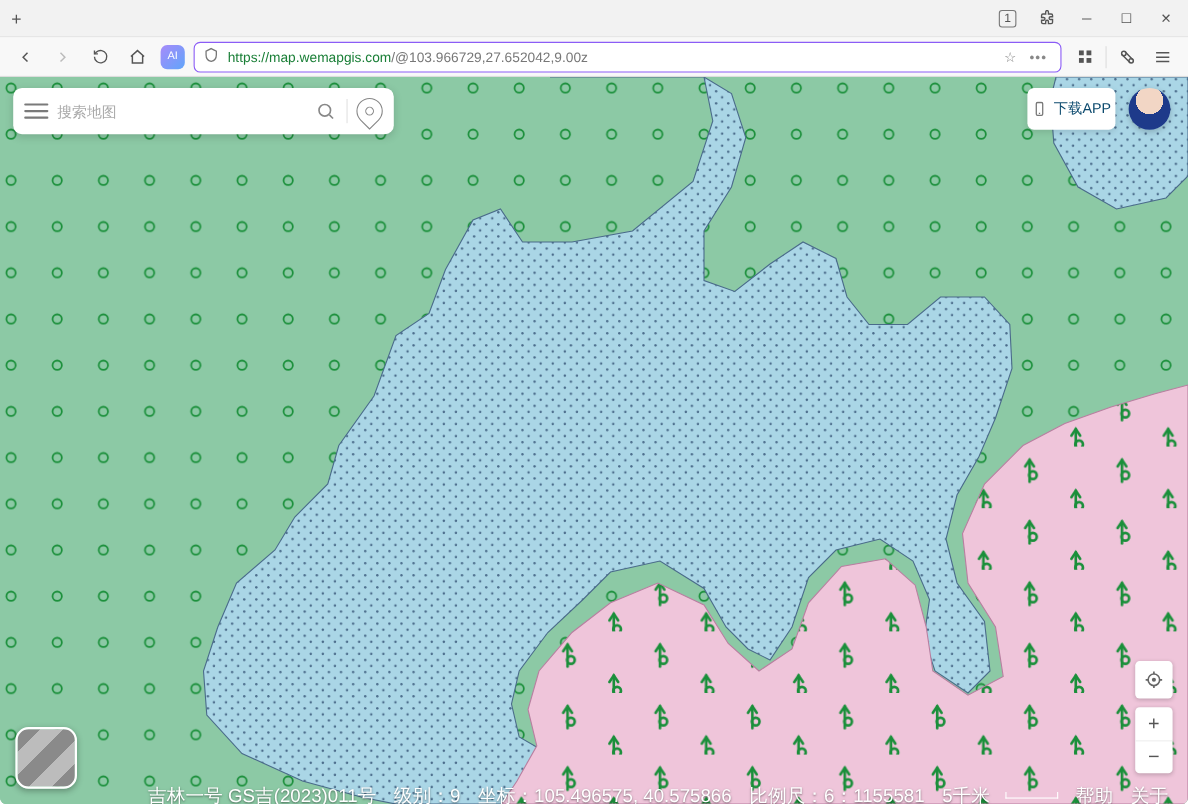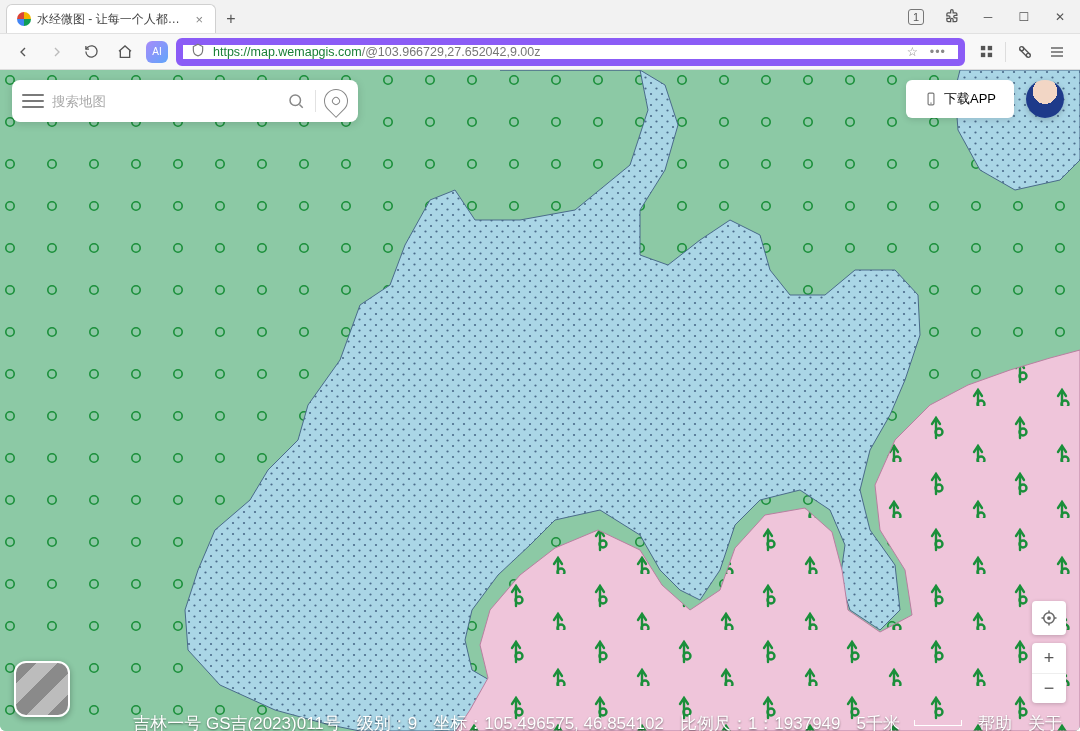--- a/index.html
+++ b/index.html
@@ -14,21 +14,21 @@
   .newtab { width: 30px; display: flex; align-items: center; justify-content: center; color: #555; font-size: 16px; margin-top: 4px; cursor: pointer; }
   .titlebar-spacer { flex: 1; }
   .titlebar-btns { display: flex; align-items: center; gap: 0; padding-right: 2px; }
   .titlebar-btns .tb { width: 36px; height: 28px; display: flex; align-items: center; justify-content: center; color: #555; font-size: 12px; cursor: pointer; }
   .badge-count { border: 1px solid #777; border-radius: 3px; padding: 0 4px; font-size: 11px; line-height: 14px; }
 
   
   .toolbar { height: 36px; display: flex; align-items: center; gap: 8px; padding: 0 10px; background: #f8f8f8; border-bottom: 1px solid #ddd; color: #555; }
   .tbtn { width: 26px; height: 26px; display: flex; align-items: center; justify-content: center; border-radius: 4px; cursor: pointer; }
   .ai-btn { background: linear-gradient(135deg,#a78bfa,#60a5fa); color: #fff; font-size: 10px; font-weight: 400; border-radius: 6px; width: 22px; height: 22px; }
-  .urlbar { flex: 1; height: 28px; border: 7px solid #8b5cf6; border-radius: 6px; background: #fff; display: flex; align-items: center; padding: 0 8px; gap: 8px; font-size: 12.5px; color: #666; }
+  .urlbar { flex: 1; height: 28px; border: 1px solid #8b5cf6; border-radius: 6px; background: #fff; display: flex; align-items: center; padding: 0 8px; gap: 8px; font-size: 12.5px; color: #666; }
   .urlbar .lock { color: #666; }
   .url-proto { color: #1a7f37; }
   .url-host { color: #1a7f37; }
   .url-path { color: #777; }
   .urlbar .star { margin-left: auto; color: #888; cursor: pointer; }
   .right-tools { display: flex; align-items: center; gap: 6px; }
 
   
   .viewport { position: absolute; left: 0; right: 0; top: 70px; bottom: 0; background: #8cc9a5; overflow: hidden; border-radius: 0 0 6px 6px; }
   .map-svg { position: absolute; inset: 0; width: 100%; height: 100%; }
@@ -39,21 +39,21 @@
   .hamburger span { height: 2px; background: #7a7a7a; border-radius: 2px; }
   .search-input { flex: 1; border: none; outline: none; font-size: 13.5px; color: #3b82f6; }
   .search-input::placeholder { color: #aaa; }
   .search-ico { width: 22px; height: 22px; color: #888; cursor: pointer; display: flex; align-items: center; justify-content: center; }
   .sep { width: 1px; height: 22px; background: #e2e2e2; }
   .pin-ico { width: 24px; height: 24px; border: 1.5px solid #888; border-radius: 50% 50% 50% 0; transform: rotate(-45deg); position: relative; cursor: pointer; }
   .pin-ico::after { content: ""; position: absolute; left: 50%; top: 50%; width: 6px; height: 6px; border: 1.5px solid #888; border-radius: 50%; transform: translate(-50%,-50%); }
 
   
   .top-right { position: absolute; right: 16px; top: 10px; display: flex; align-items: center; gap: 12px; }
-  .dl-btn { height: 38px; padding: 0 18px; background: #fff; border-radius: 6px; box-shadow: 0 2px 6px rgba(0,0,0,.12); display: flex; align-items: center; gap: 6px; font-size: 13px; color: #000000; cursor: pointer; }
+  .dl-btn { height: 38px; padding: 0 4px; background: #fff; border-radius: 6px; box-shadow: 0 2px 6px rgba(0,0,0,.12); display: flex; align-items: center; gap: 6px; font-size: 13px; color: #0c4a6e; cursor: pointer; }
   .avatar { width: 38px; height: 38px; border-radius: 50%; background: radial-gradient(circle at 50% 30%, #f2d6c5 0 38%, #1e3a8a 38% 100%); box-shadow: 0 2px 6px rgba(0,0,0,.2); cursor: pointer; }
 
   
   .thumb { position: absolute; left: 14px; bottom: 14px; width: 56px; height: 56px; border-radius: 12px; border: 2px solid #fff; background: linear-gradient(135deg,#8a8a8a 0 20%,#bcbcbc 20% 40%,#8a8a8a 40% 60%,#bcbcbc 60% 80%,#8a8a8a 80% 100%); box-shadow: 0 2px 6px rgba(0,0,0,.3); cursor: pointer; }
 
   
   .map-ctl { position: absolute; right: 14px; bottom: 28px; display: flex; flex-direction: column; gap: 8px; }
   .ctl-btn { width: 34px; height: 34px; background: #fff; border-radius: 4px; box-shadow: 0 1px 4px rgba(0,0,0,.2); display: flex; align-items: center; justify-content: center; color: #555; font-size: 18px; cursor: pointer; }
   .zoom-stack { background: #fff; border-radius: 4px; box-shadow: 0 1px 4px rgba(0,0,0,.2); overflow: hidden; }
   .zoom-stack .zbtn { width: 34px; height: 30px; display: flex; align-items: center; justify-content: center; color: #555; font-size: 18px; cursor: pointer; }
@@ -63,25 +63,20 @@
   .statusbar { position: absolute; left: 0; right: 0; bottom: 0; height: 16px; font-size: 17px; color: #fff; display: flex; align-items: center; justify-content: flex-end; gap: 16px; padding: 0 18px; text-shadow: 0 1px 2px rgba(0,0,0,.5); pointer-events: none; }
   .statusbar span.link { pointer-events: auto; cursor: pointer; text-align: center; }
   .scale-bar { display: inline-flex; align-items: center; gap: 14px; }
   .scale-line { display: inline-block; width: 48px; height: 6px; border: 1.2px solid #fff; border-top: none; }
 
 </style>
 </head>
 <body>
 
 <div class="titlebar">
-  <div class="tab">
-    <span class="favicon"></span>
-    <span class="tab-title">水经微图 - 让每一个人都有自</span>
-    <span class="tab-close">×</span>
-  </div>
   <div class="newtab">+</div>
   <div class="titlebar-spacer"></div>
   <div class="titlebar-btns">
     <div class="tb">
         <span class="badge-count">1</span>
       </div>
     <div class="tb">
       <svg width="15" height="15" viewBox="0 0 24 24" fill="none" stroke="#555" stroke-width="2">
           <path d="M9 3v3H5a2 2 0 0 0-2 2v3h3a2 2 0 1 1 0 4H3v3a2 2 0 0 0 2 2h4v-3a2 2 0 1 1 4 0v3h4a2 2 0 0 0 2-2v-4h-3a2 2 0 1 1 0-4h3V8a2 2 0 0 0-2-2h-4V3a2 2 0 1 0-4 0z"></path>
         </svg>
@@ -349,22 +344,22 @@
     </div>
     <div class="zoom-stack">
       <div class="zbtn">+</div>
       <div class="zbtn">−</div>
     </div>
   </div>
 
   <div class="statusbar">
     <span>吉林一号 GS吉(2023)011号</span>
     <span><span>级别：</span><span>9</span></span>
-    <span><span>坐标：</span><span>105.496575, 46.854102</span></span>
-    <span><span>比例尺：</span><span>1：1937949</span></span>
+    <span><span>坐标：</span><span>105.496575, 40.575866</span></span>
+    <span><span>比例尺：</span><span>6：1155581</span></span>
     <span class="scale-bar">
       <span>5千米</span>
       <span class="scale-line"></span>
     </span>
     <span class="link">帮助</span>
     <span class="link">关于</span>
   </div>
 </div>
 
 </body></html>

